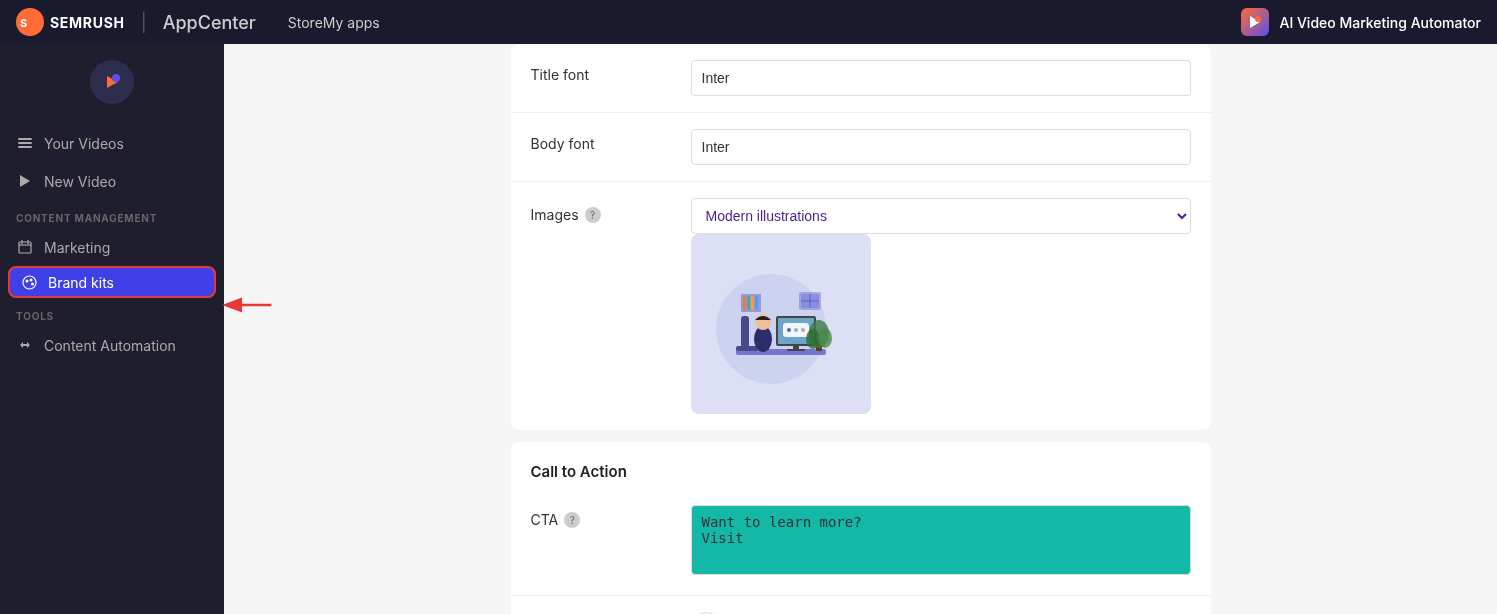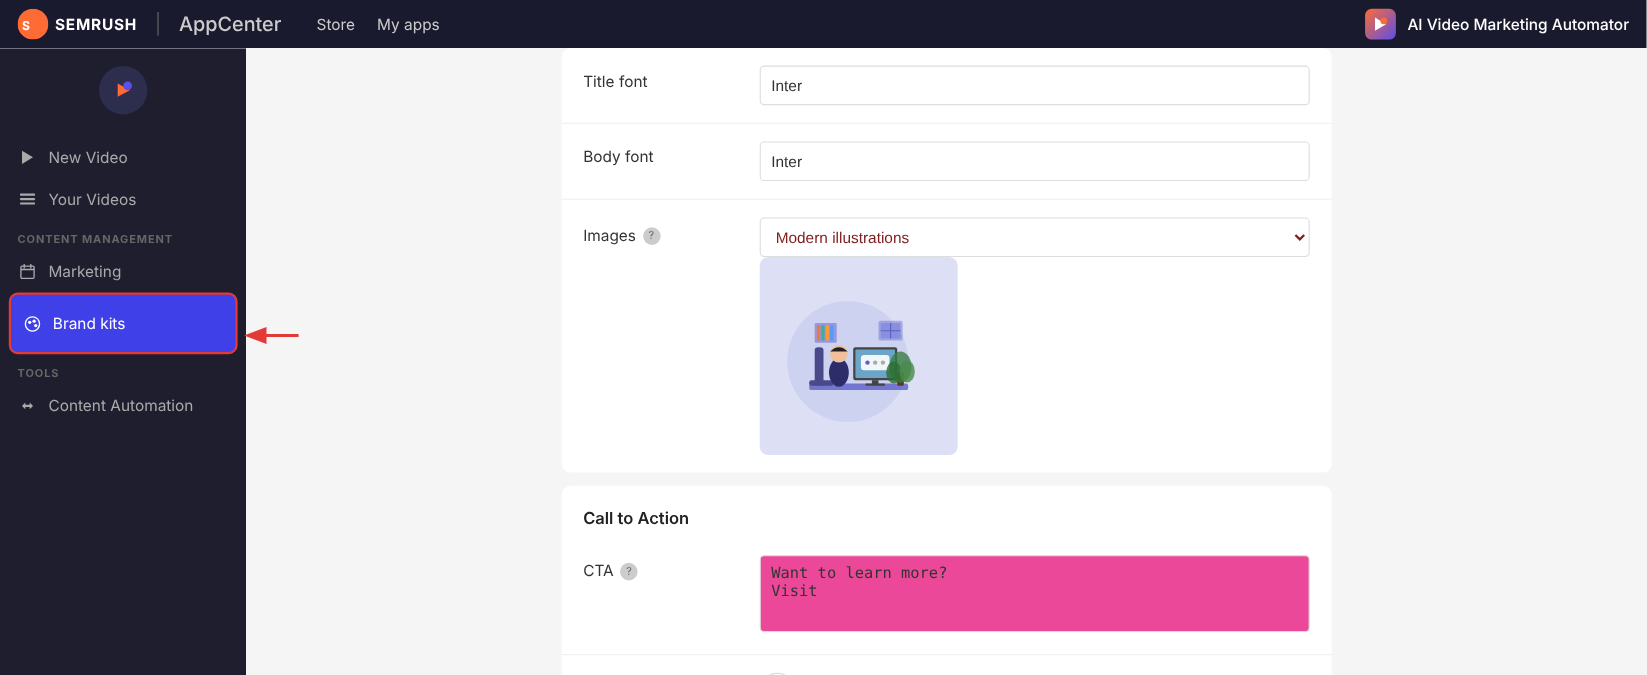--- a/index.html
+++ b/index.html
@@ -35,21 +35,20 @@
       font-size: 18px;
     }
     .topbar-appcenter {
       color: #ccc;
       font-size: 18px;
       font-weight: 500;
     }
     .topbar-nav {
       display: flex;
       align-items: center;
-      gap: 20px;
       margin-left: 24px;
     }
     .topbar-nav a {
       color: #ccc;
       font-size: 14px;
       text-decoration: none;
     }
     .topbar-right {
       margin-left: auto;
       display: flex;
@@ -214,34 +213,34 @@
       background: #fff;
       outline: none;
     }
     .select-input {
       width: 100%;
       height: 36px;
       border: 1px solid #ddd;
       border-radius: 4px;
       padding: 0 10px;
       font-size: 14px;
-      color: #7f1d1d;
+      color: #4c1d95;
       background: #fff;
       outline: none;
       appearance: auto;
     }
     .textarea-input {
       width: 100%;
       height: 70px;
       border: 1px solid #ddd;
       border-radius: 4px;
       padding: 8px 10px;
       font-size: 14px;
       color: #333;
-      background: #ec4899;
+      background: #14b8a6;
       outline: none;
       resize: none;
     }
     .color-swatch {
       width: 32px;
       height: 32px;
       border-radius: 50%;
       border: 1px solid #ddd;
       background: #fff;
       cursor: pointer;
@@ -307,53 +306,53 @@
           <circle cx="13" cy="13" r="13" fill="#2d2d4e"></circle>
           <polygon points="8,7 19,13 8,19" fill="#ff6b35"></polygon>
           <circle cx="17" cy="9" r="4" fill="#5b4fe9"></circle>
         </svg>
       </div>
     </div>
 
     <div class="sidebar-item">
       <div class="sidebar-icon">
         <svg width="14" height="14" viewBox="0 0 14 14">
-            <polygon points="2,1 12,7 2,13" fill="#aaa"></polygon>
-          </svg>
-      </div>
-      <span>New Video</span>
-    </div>
-
-    <div class="sidebar-item">
-      <div class="sidebar-icon">
-        <svg width="14" height="14" viewBox="0 0 14 14">
           <rect x="0" y="2" width="14" height="2" rx="1" fill="#aaa"></rect>
           <rect x="0" y="6" width="14" height="2" rx="1" fill="#aaa"></rect>
           <rect x="0" y="10" width="14" height="2" rx="1" fill="#aaa"></rect>
         </svg>
       </div>
       <span>Your Videos</span>
+    </div>
+
+    <div class="sidebar-item">
+      <div class="sidebar-icon">
+        <svg width="14" height="14" viewBox="0 0 14 14">
+            <polygon points="2,1 12,7 2,13" fill="#aaa"></polygon>
+          </svg>
+      </div>
+      <span>New Video</span>
     </div>
 
     <div class="sidebar-section-label">CONTENT MANAGEMENT</div>
 
     <div class="sidebar-item">
       <div class="sidebar-icon">
         <svg width="14" height="14" viewBox="0 0 14 14">
           <rect x="1" y="2" width="12" height="11" rx="1" fill="none" stroke="#aaa" stroke-width="1.2"></rect>
           <line x1="1" y1="5" x2="13" y2="5" stroke="#aaa" stroke-width="1.2"></line>
           <line x1="4" y1="0" x2="4" y2="4" stroke="#aaa" stroke-width="1.2"></line>
           <line x1="10" y1="0" x2="10" y2="4" stroke="#aaa" stroke-width="1.2"></line>
         </svg>
       </div>
       <span>Marketing</span>
     </div>
 
     <div style="position:relative; margin: 0 8px;">
-      <div class="sidebar-item active" style="margin:0; border: 2.5px solid #e53935; border-radius:8px; padding:17px 10px;">
+      <div class="sidebar-item active" style="margin:0; border: 2.5px solid #e53935; border-radius:8px; padding:5px 10px;">
         <div class="sidebar-icon">
           <svg width="15" height="15" viewBox="0 0 15 15">
             <circle cx="7.5" cy="7.5" r="6.5" fill="none" stroke="white" stroke-width="1.2"></circle>
             <circle cx="5" cy="6" r="1.5" fill="white"></circle>
             <circle cx="9" cy="5" r="1.5" fill="white"></circle>
             <circle cx="10.5" cy="9" r="1.5" fill="white"></circle>
           </svg>
         </div>
         <span>Brand kits</span>
       </div>

